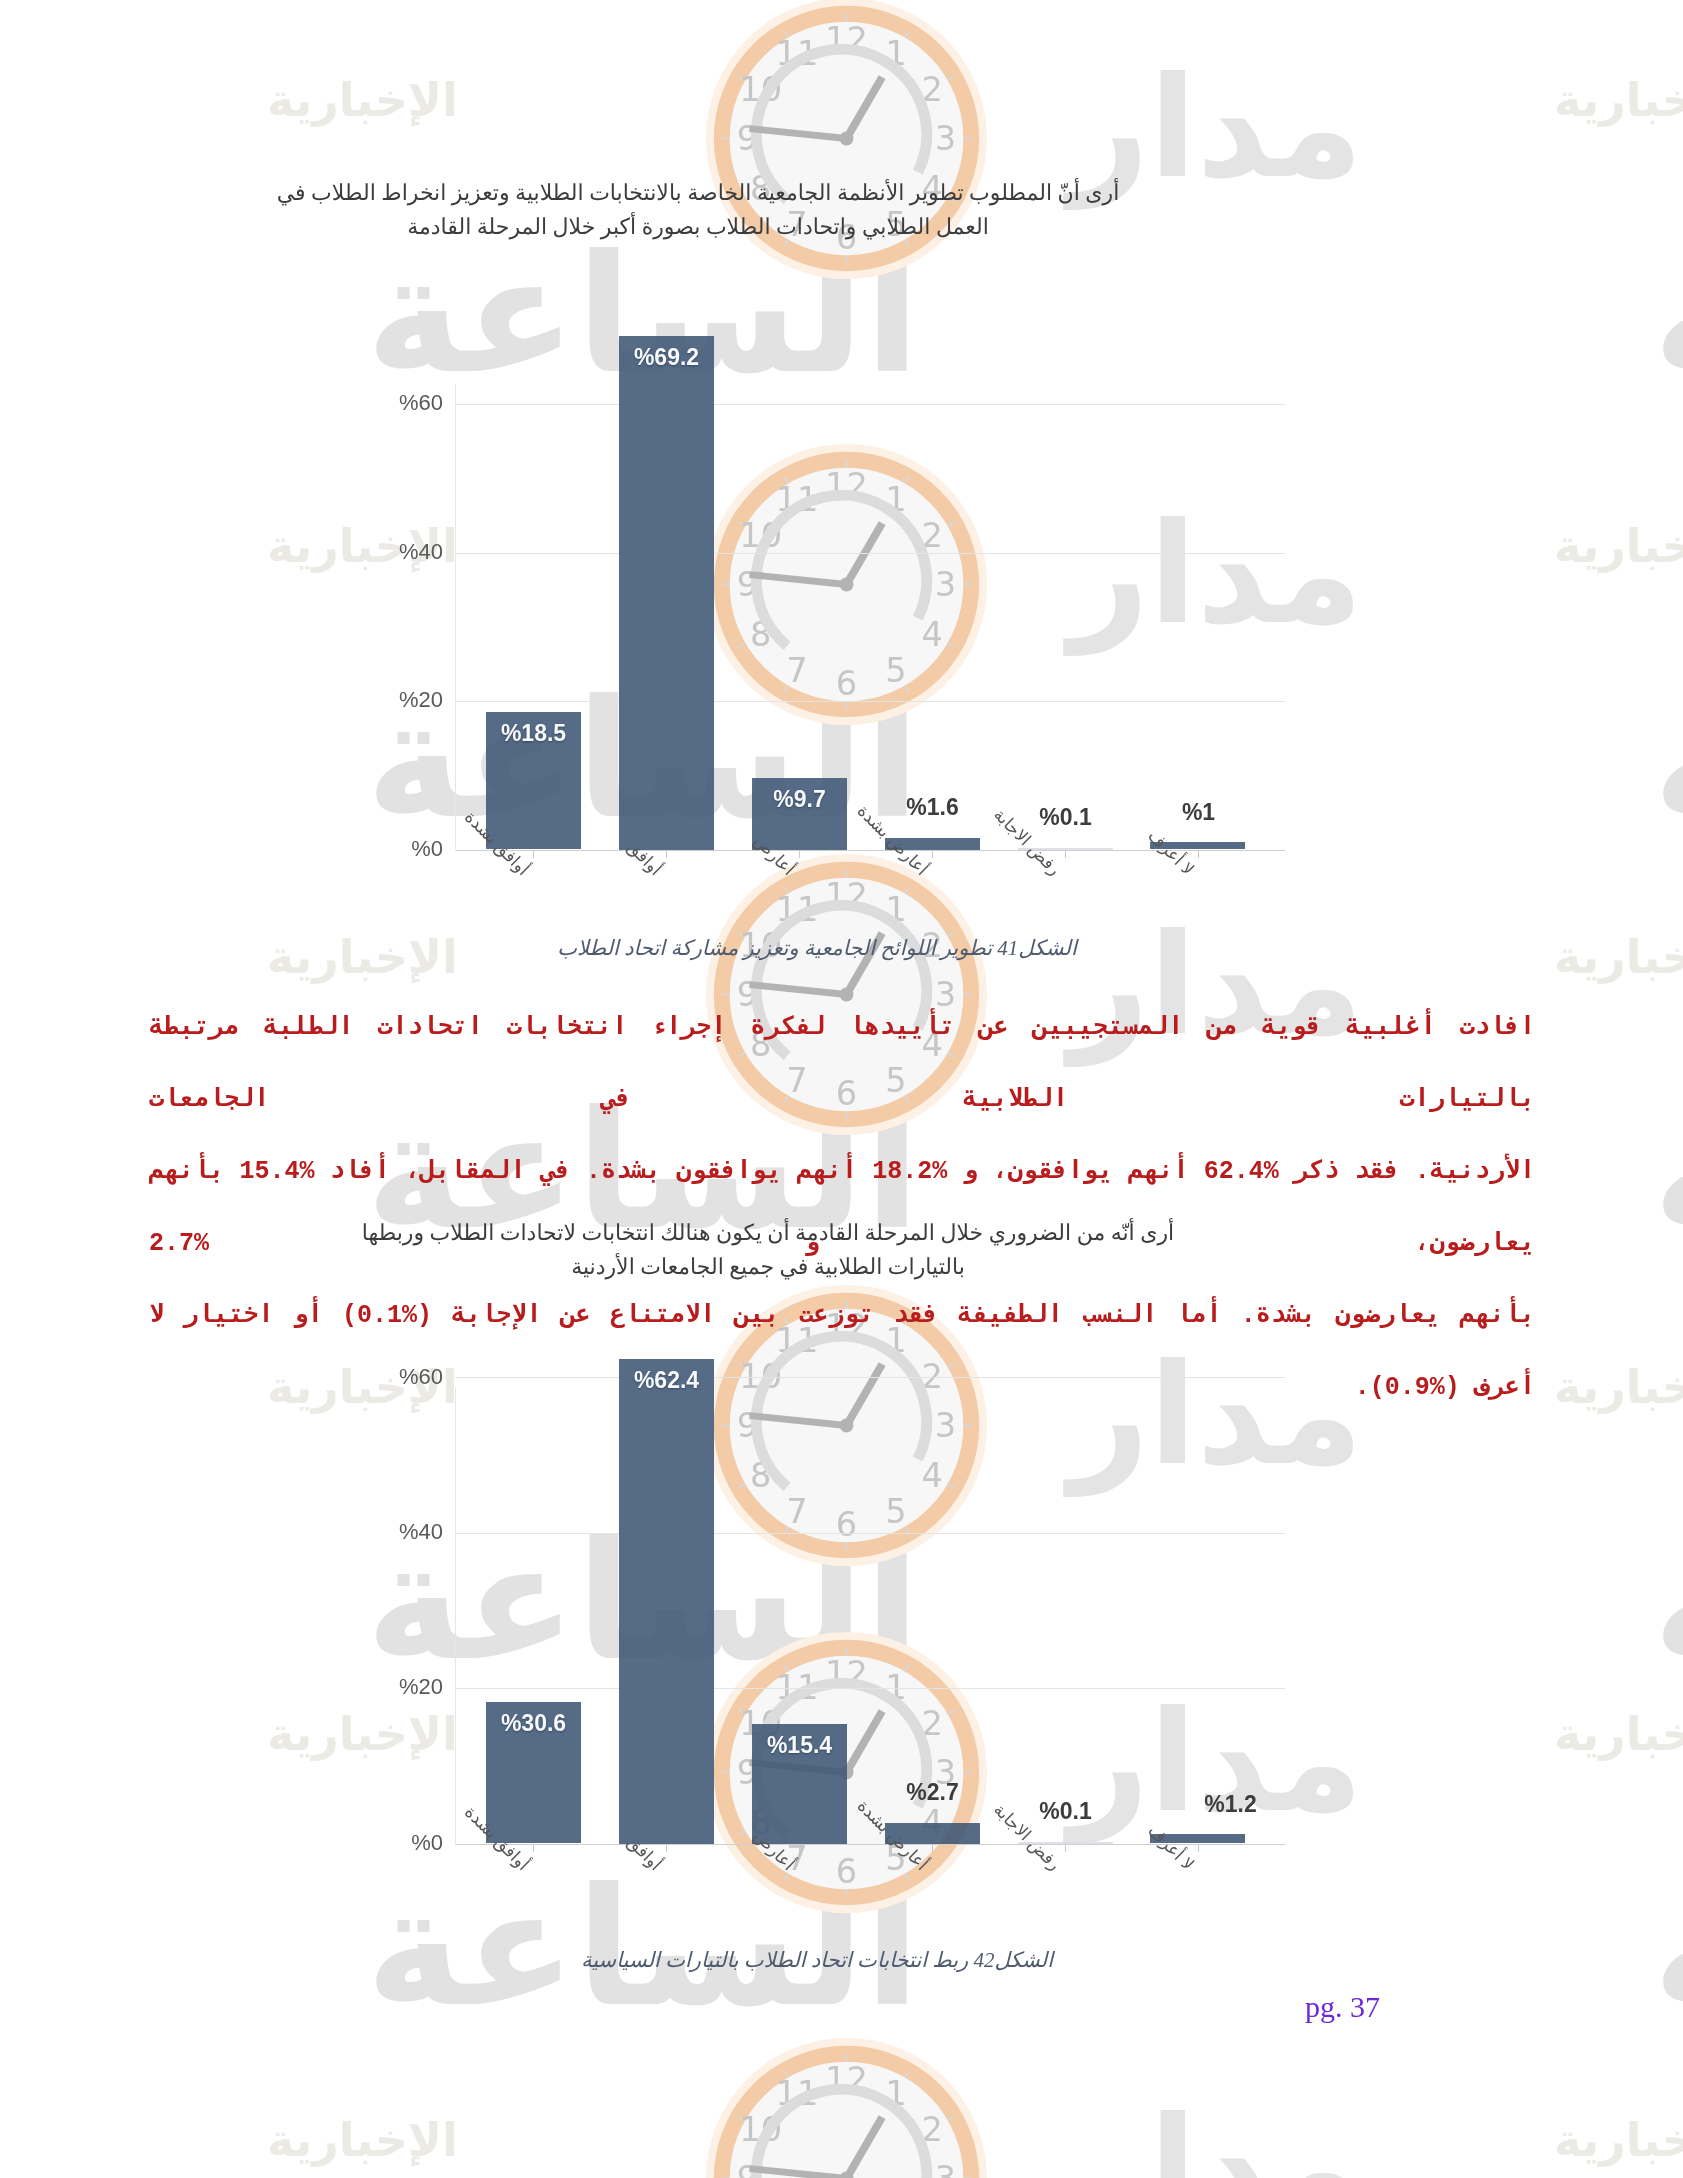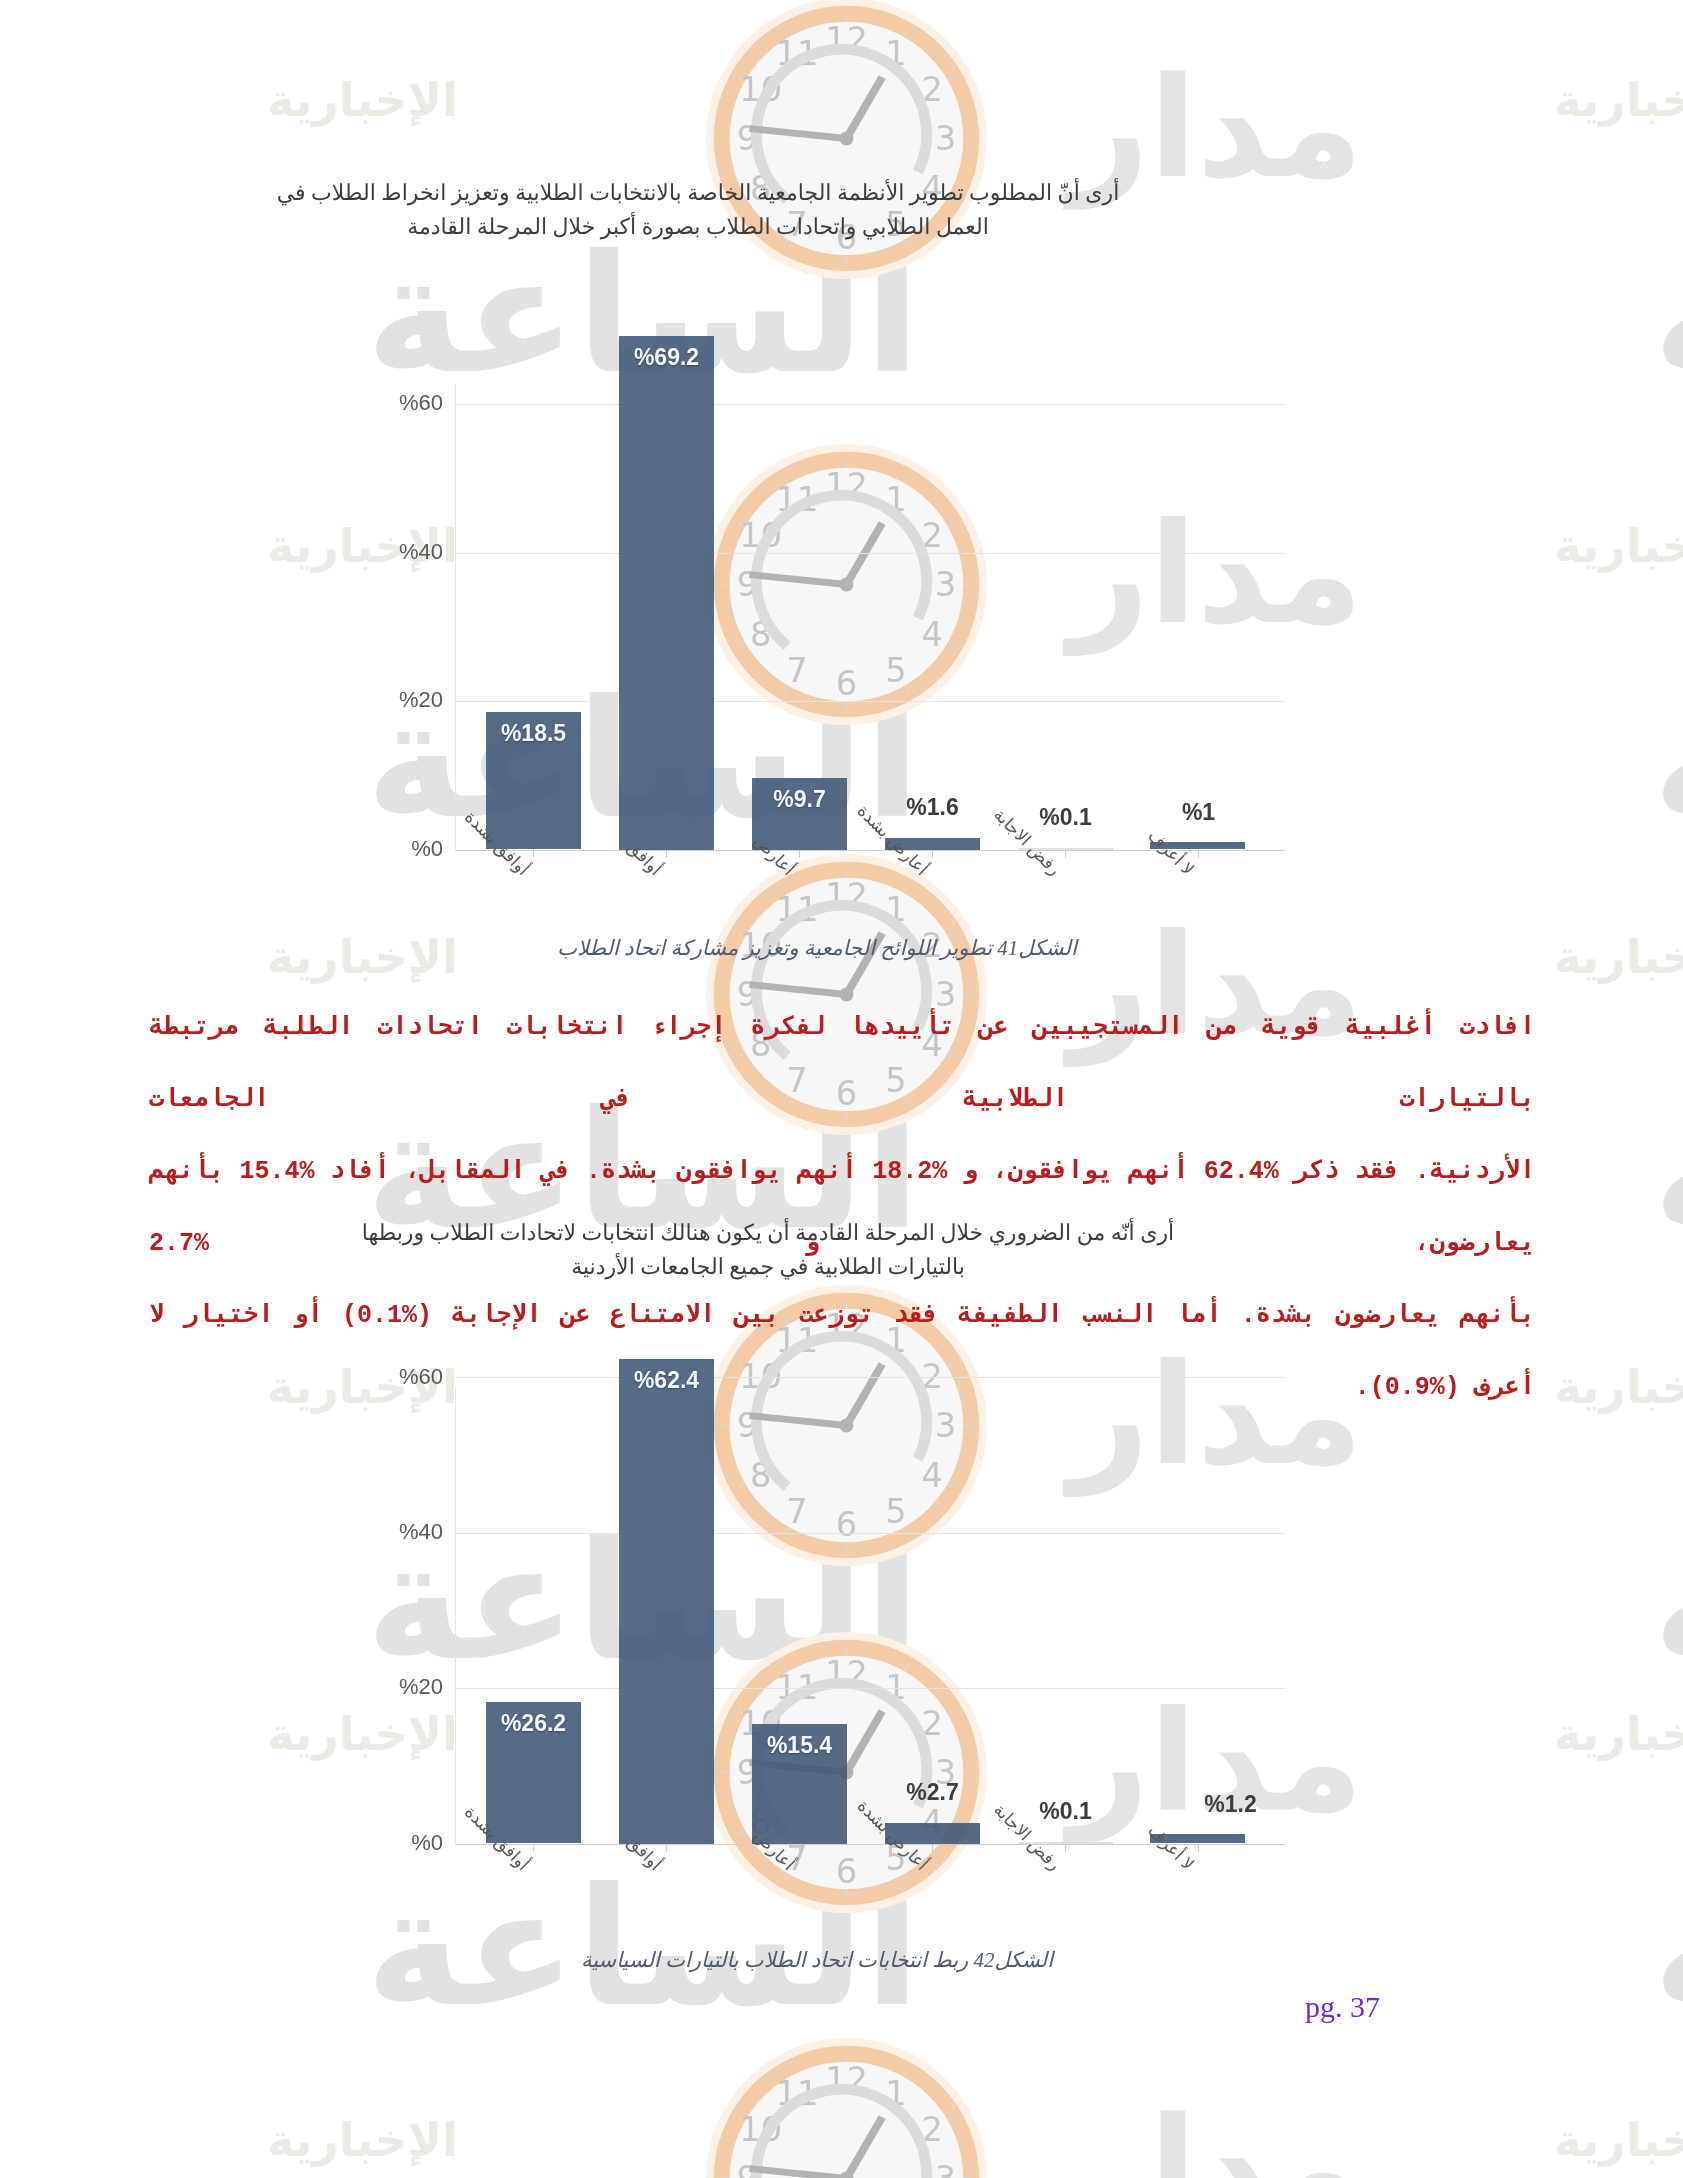--- a/index.html
+++ b/index.html
@@ -364,21 +364,21 @@
         <div class="gridline base" style="top:525px;width:830px;"></div>
         <div class="ylab" style="left:-81px;top:511px;width:69px;">%0</div>
         <div class="gridline" style="top:369px;width:830px;"></div>
         <div class="ylab" style="left:-81px;top:355px;width:69px;">%20</div>
         <div class="gridline" style="top:214px;width:830px;"></div>
         <div class="ylab" style="left:-81px;top:200px;width:69px;">%40</div>
         <div class="gridline" style="top:58px;width:830px;"></div>
         <div class="ylab" style="left:-81px;top:45px;width:69px;">%60</div>
         <div class="yaxis" style="left:0;height:455px;"></div>
         <div class="bar" style="left:31px;top:383px;width:95px;height:141px;background:#3e5675;"></div>
-        <div class="vlab inside" style="left:9px;top:391px;width:139px;">%26.2</div>
+        <div class="vlab inside" style="left:9px;top:391px;width:139px;">%30.6</div>
         <div class="tick" style="left:78px;top:525px;"></div>
         <div class="xlab-anchor" style="left:78px;top:541px;">
                  <span class="xlab">أوافق بشدة</span>
                </div>
         <div class="bar" style="left:164px;top:40px;width:95px;height:485px;background:#3e5675;"></div>
         <div class="vlab inside" style="left:142px;top:48px;width:139px;">%62.4</div>
         <div class="tick" style="left:211px;top:525px;"></div>
         <div class="xlab-anchor" style="left:211px;top:541px;">
                  <span class="xlab">أوافق</span>
                </div>

